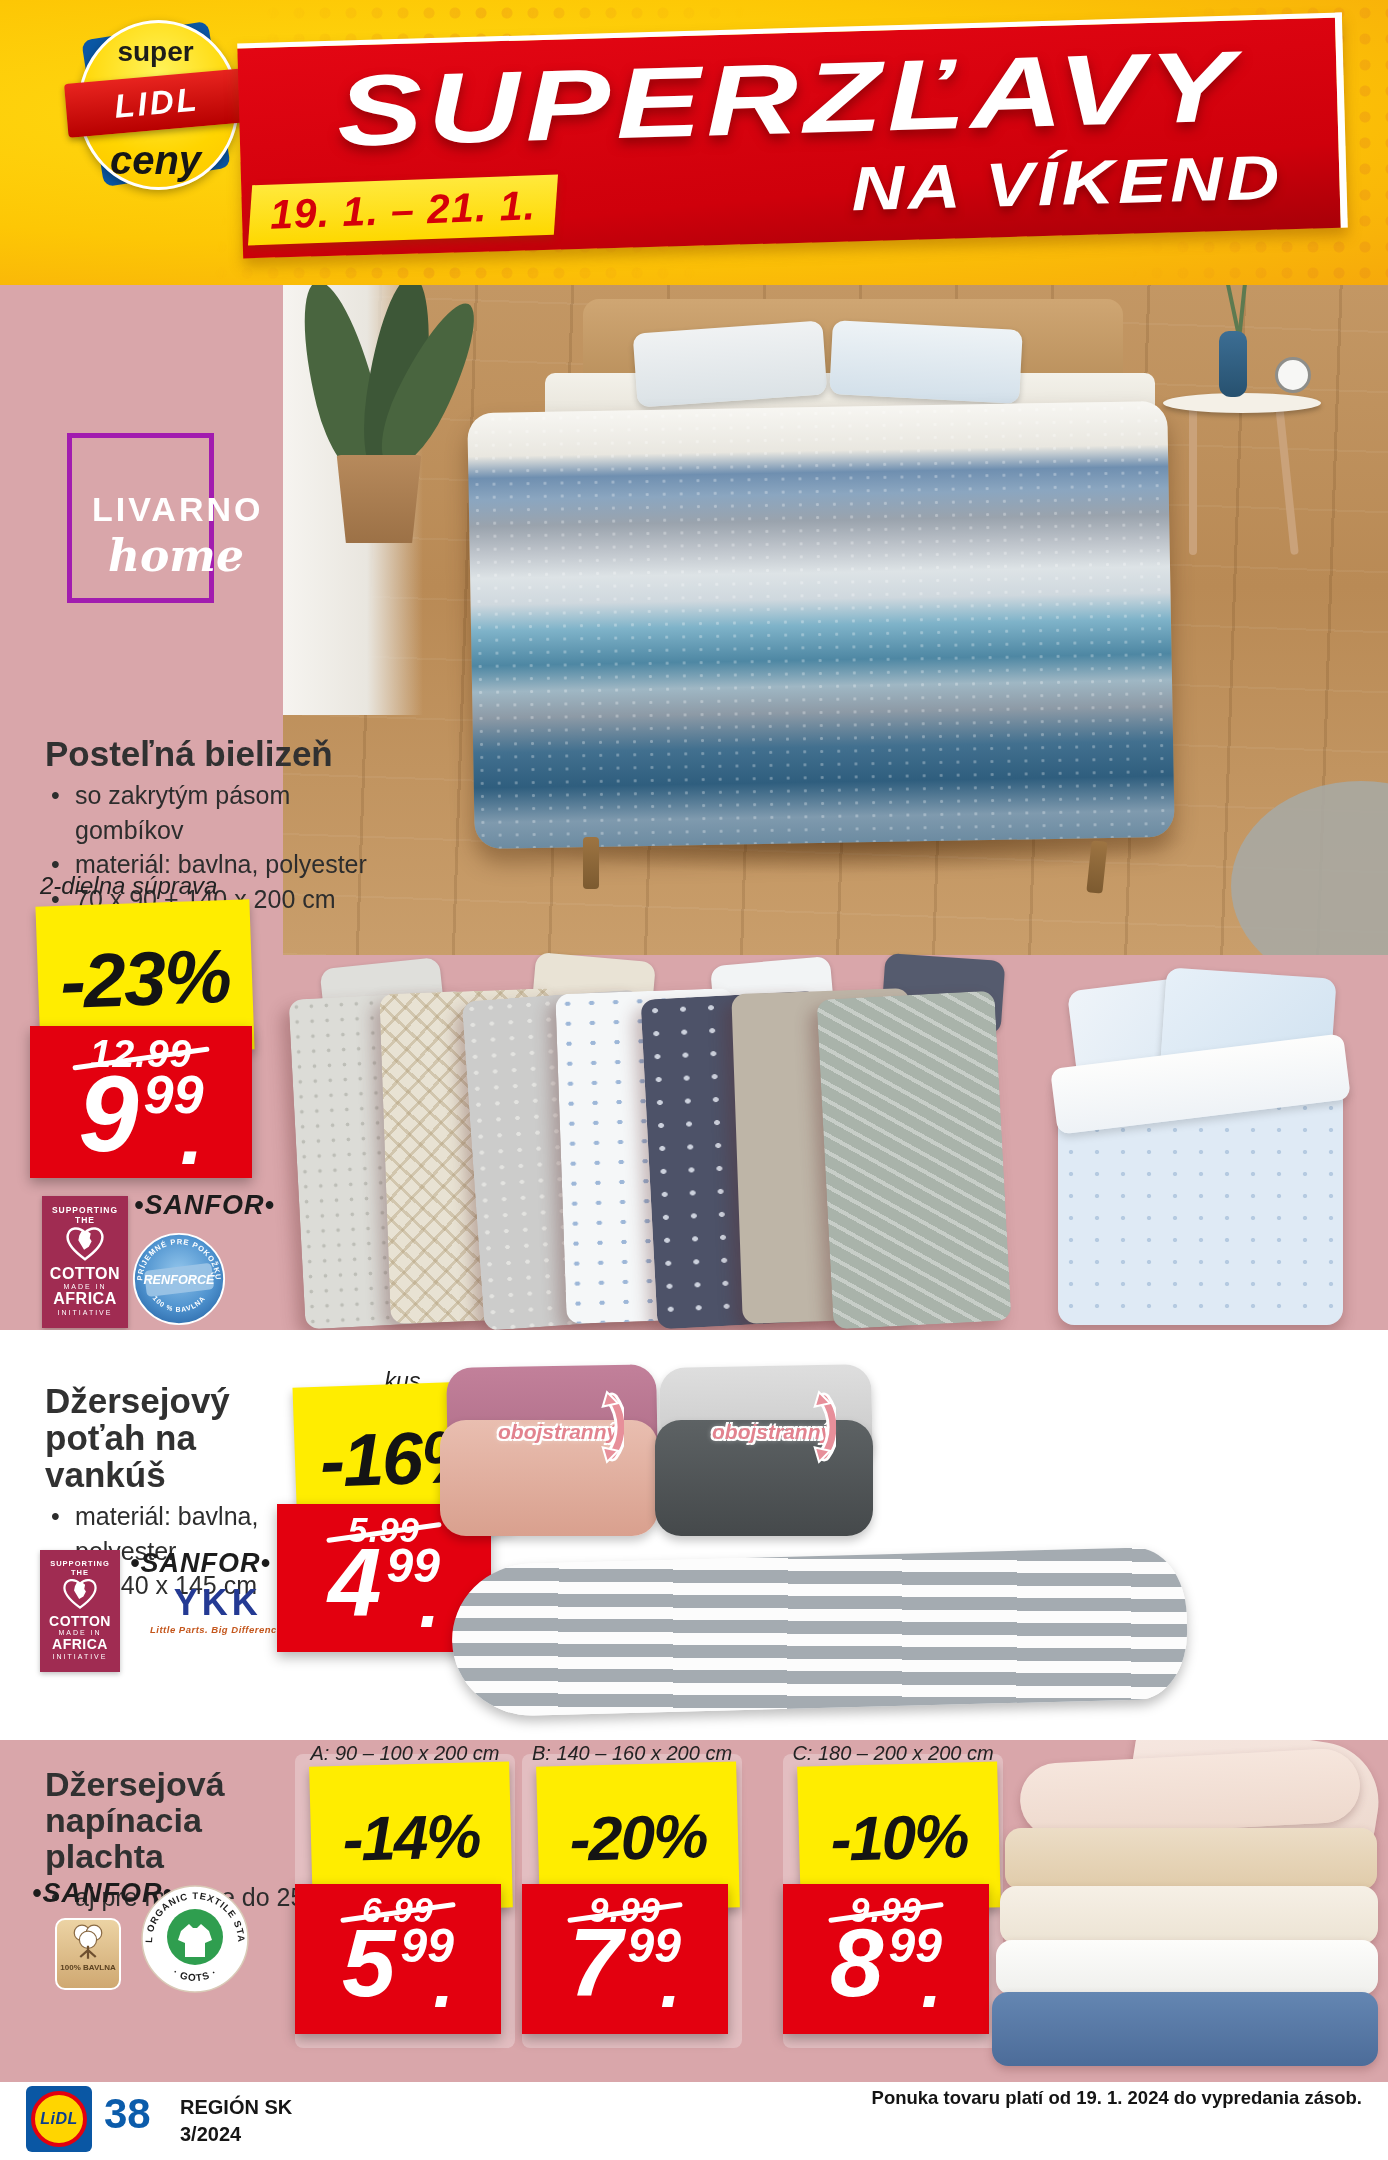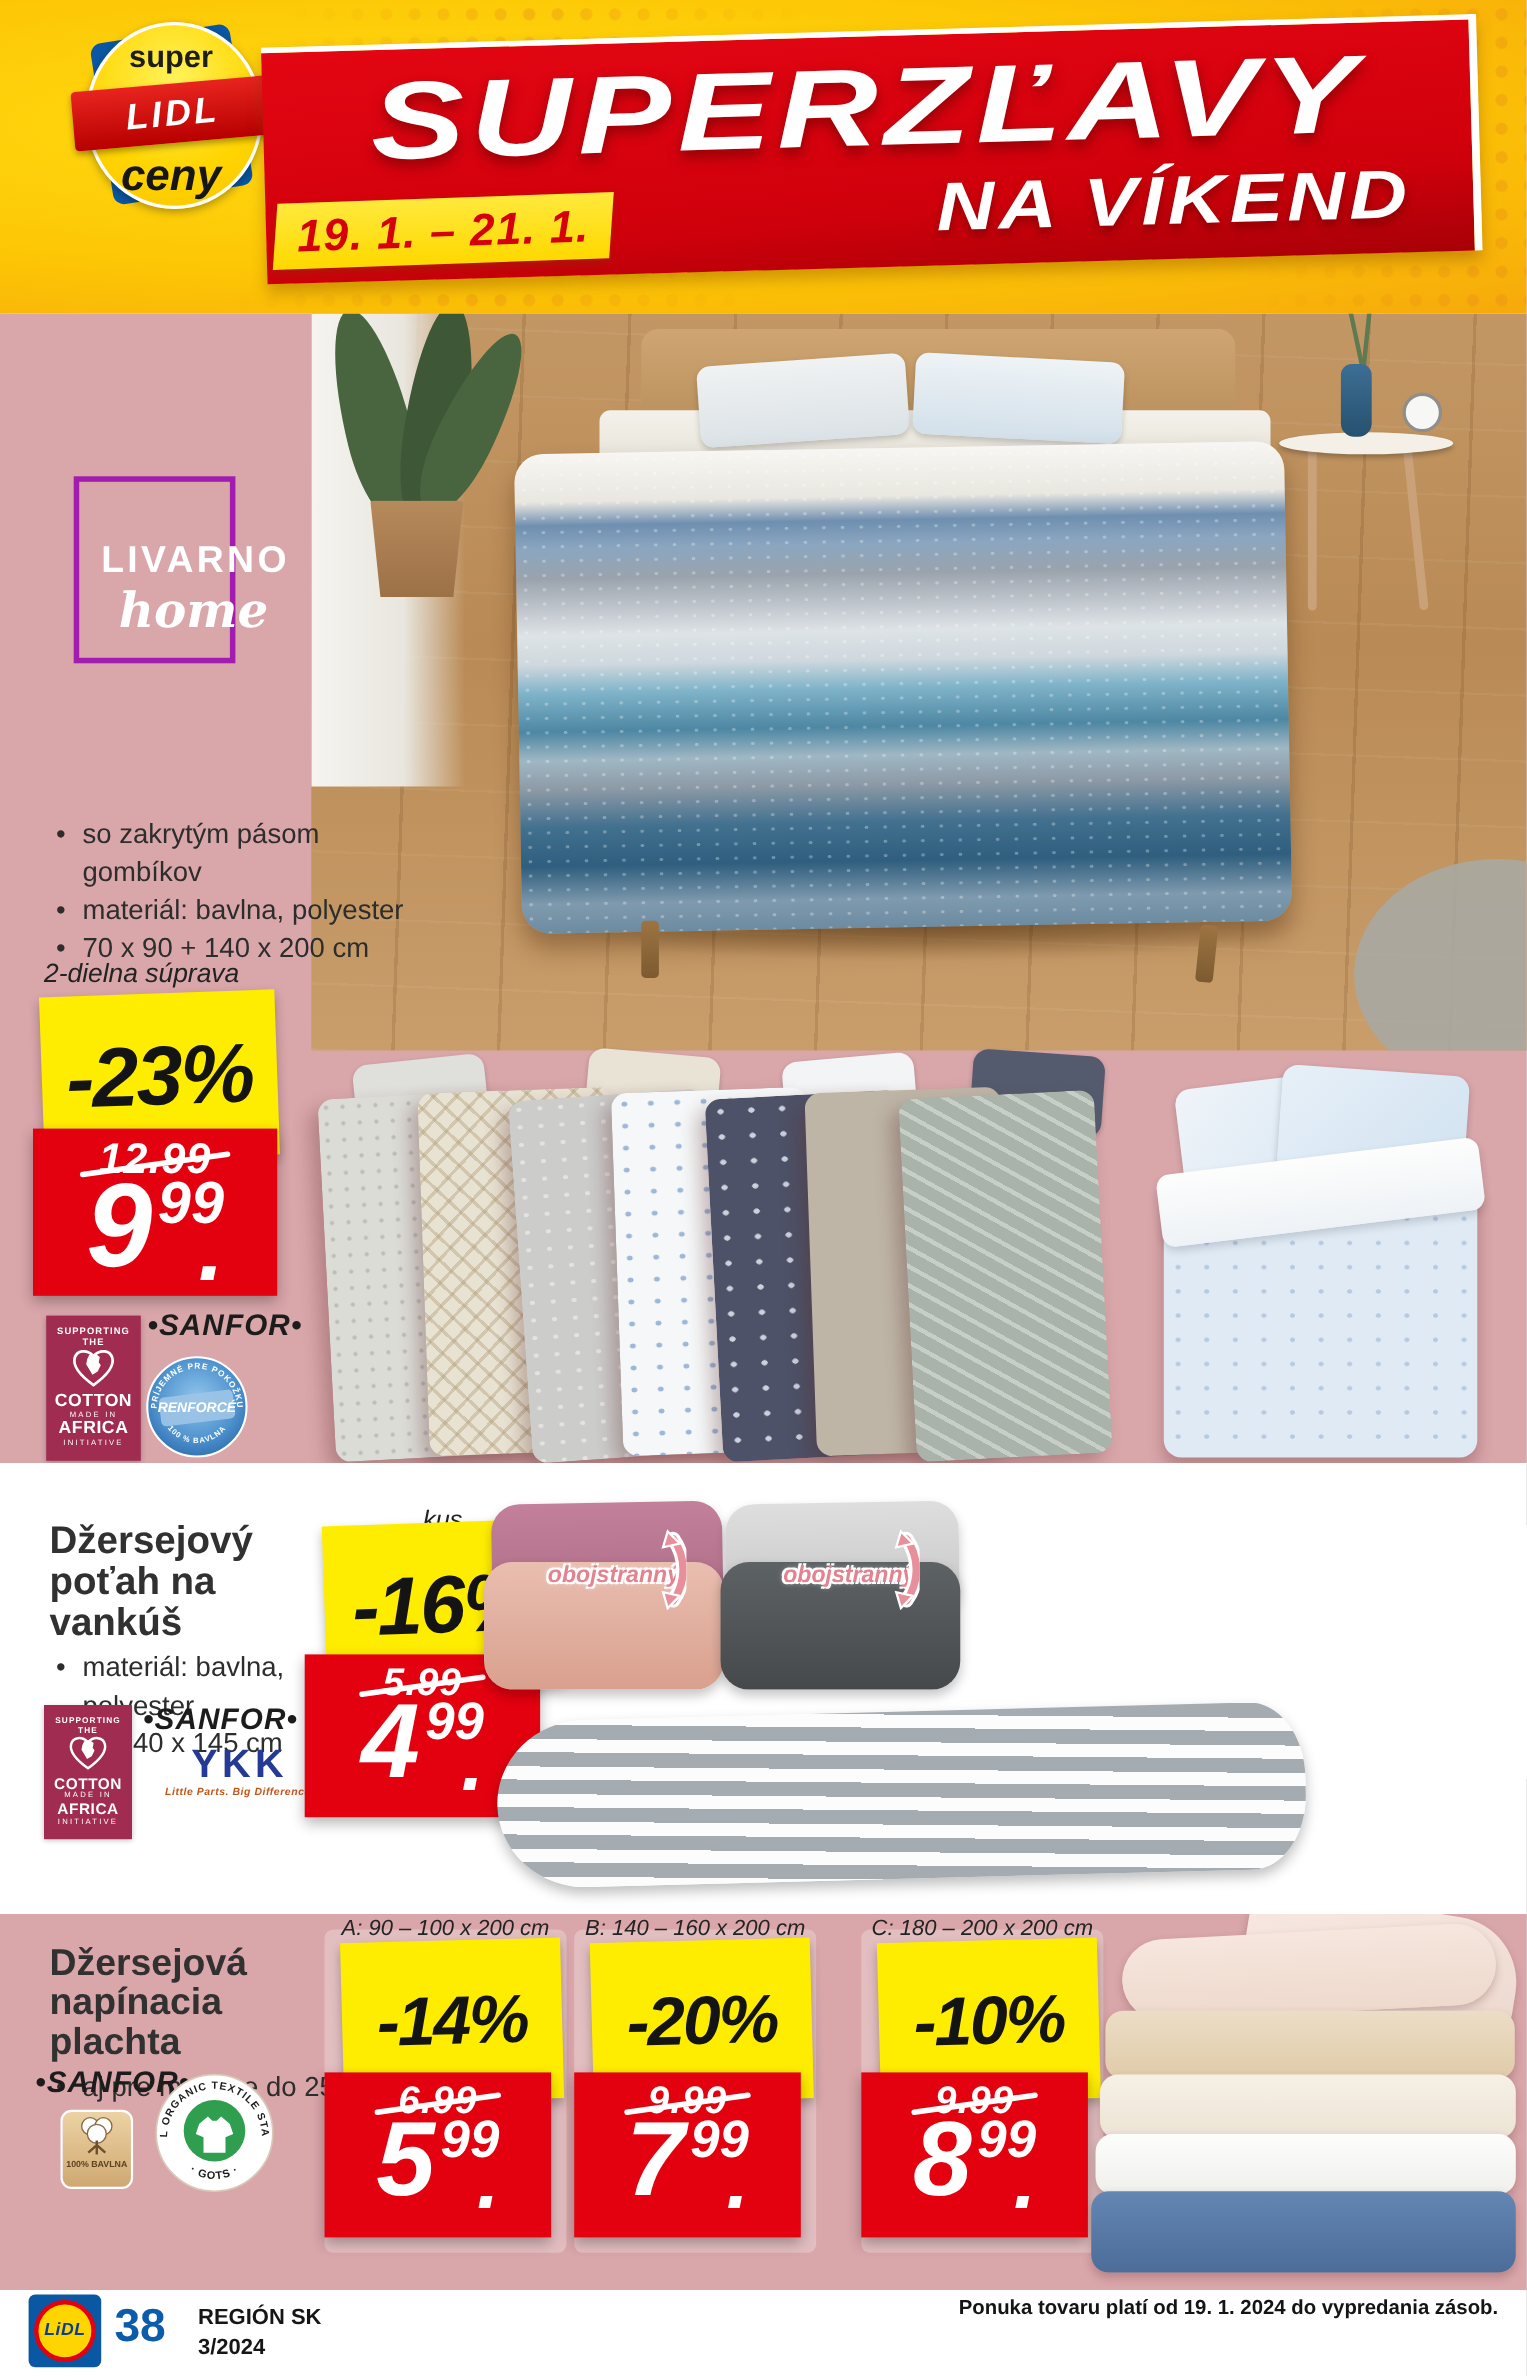--- a/index.html
+++ b/index.html
@@ -216,20 +216,21 @@
       <div class="abs clock"></div>
       <div class="abs rug"></div>
     </div>
 
     <div class="abs livarno">
       <div class="abs livarno-name">LIVARNO</div>
       <div class="abs livarno-sub">home</div>
     </div>
 
     <div class="abs" style="left:45px;top:450px;width:340px;">
+      <div class="ptitle">Posteľná bielizeň</div>
       <ul class="bullets">
         <li>so zakrytým pásom gombíkov</li>
         <li>materiál: bavlna, polyester</li>
         <li>70 x 90 + 140 x 200 cm</li>
       </ul>
     </div>
 
     <div class="abs note" style="left:40px;top:587px;width:214px;">2-dielna súprava</div>
 
     <div class="abs disc" style="left:38px;top:618px;width:214px;height:150px;transform:rotate(-2deg);">

